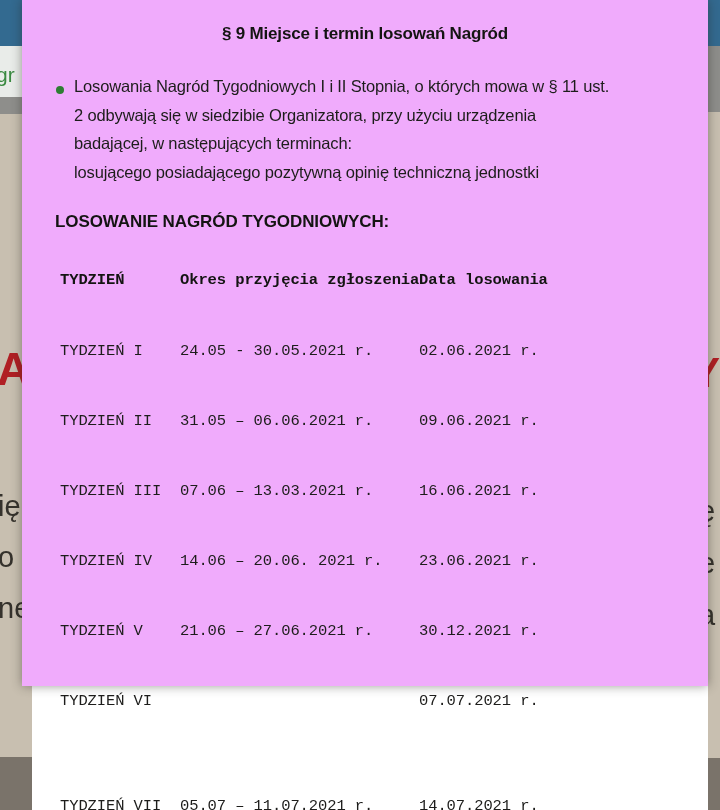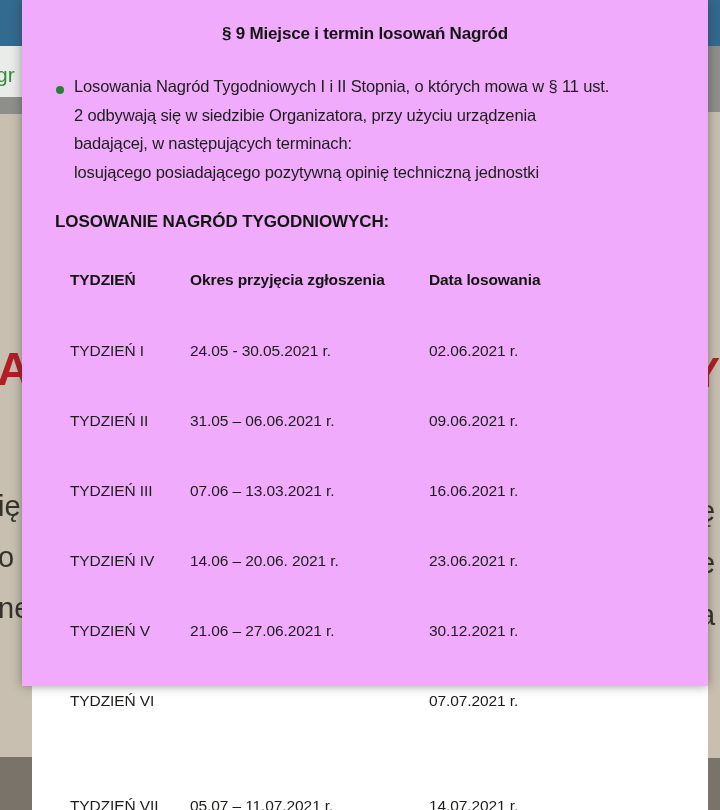--- a/index.html
+++ b/index.html
@@ -36,21 +36,21 @@
     border-radius:50%; background:#2e7d33;
   }
   #intro-text {
     position:absolute; left:52px; top:72px; width:624px;
     font-size:16.5px; line-height:28.5px; letter-spacing:-0.15px; color:#1d1d1b;
   }
   #section-heading {
     position:absolute; left:33px; top:212px;
     font-size:17px; font-weight:bold; color:#141412; letter-spacing:-0.1px;
   }
-  .t-row { position:absolute; left:12px; width:100%; height:20px; font-size:15.5px; letter-spacing:-0.1px; }
+  .t-row { position:absolute; left:2px; width:100%; height:20px; font-size:15.5px; letter-spacing:-0.1px;font-family:Liberation Mono, monospace; }
   .t-row.head { font-weight:bold; color:#141412; }
   .c1 { position:absolute; left:36px;  white-space:nowrap; }
   .c2 { position:absolute; left:156px; white-space:nowrap; }
   .c3 { position:absolute; left:395px; white-space:nowrap; }
 </style>
 </head>
 <body>
 
 <div id="left-strip" class="edge-strip">
   <div class="seg blue" style="top:0;height:46px;"></div>

